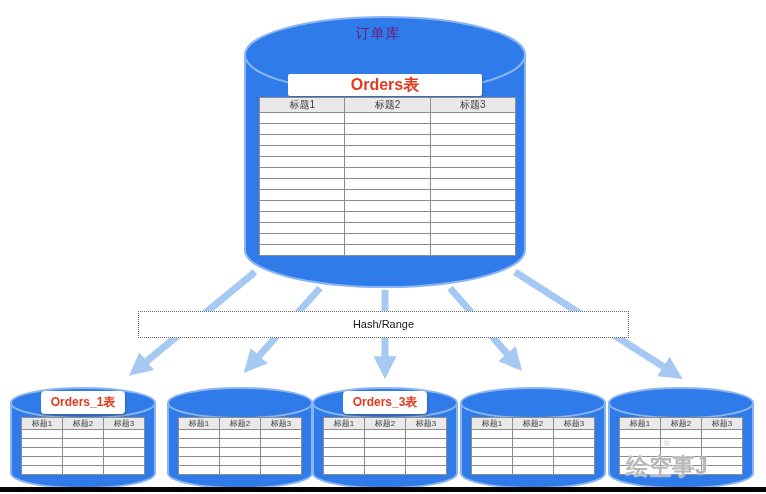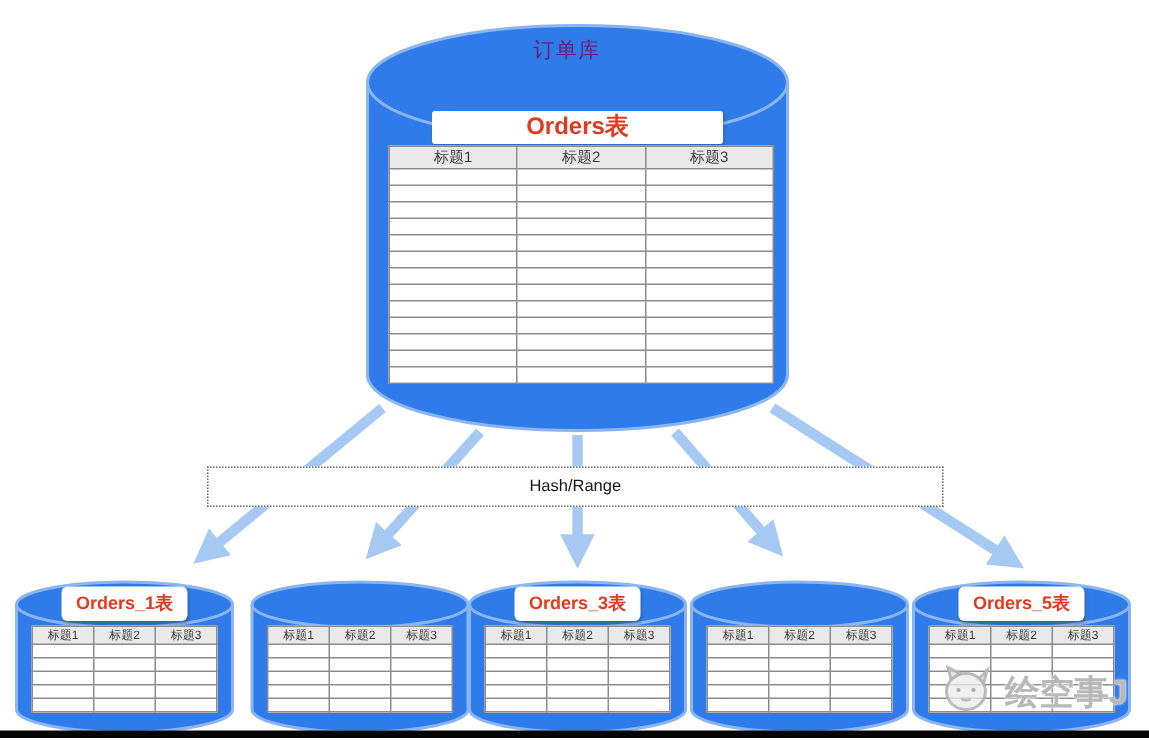--- a/index.html
+++ b/index.html
@@ -50,20 +50,21 @@
   table.dbtable th{background:var(--hdrbg);border:1px solid var(--tbdr);font-weight:normal;color:#3a3a3a;padding:0;}
   table.dbtable td{border:1px solid var(--tbdr);background:#fff;padding:0;}
   .big-table th{height:13px;font-size:10px;}
   .big-table td{height:10px;}
   .small-table th{height:11px;font-size:8px;}
   .small-table td{height:8px;}
 
   .watermark{
     left:626px;top:440px;height:42px;display:flex;align-items:center;gap:4px;
     pointer-events:none;
+    flex-direction:column;
   }
   .wm-text{
     font-size:23px;font-weight:bold;color:rgba(178,178,178,.92);
     text-shadow:0 0 2px #fff,0 0 1px #fff;white-space:nowrap;
   }
   .bottom-bar{left:0;top:487px;width:766px;height:5px;background:#050505;}
 </style>
 </head>
 <body>
 
@@ -353,21 +354,20 @@
           </tr>
           <tr>
             <td></td>
             <td></td>
             <td></td>
           </tr>
         </tbody>
       </table>
     </div>
 
-  <div class="abs shard-label" style="left:639px">Orders_5表</div>
   <div class="abs shard-table-wrap" style="left:619px">
       <table class="dbtable small-table">
         <thead>
           <tr>
             <th>标题1</th>
             <th>标题2</th>
             <th>标题3</th>
           </tr>
         </thead>
         <tbody>

